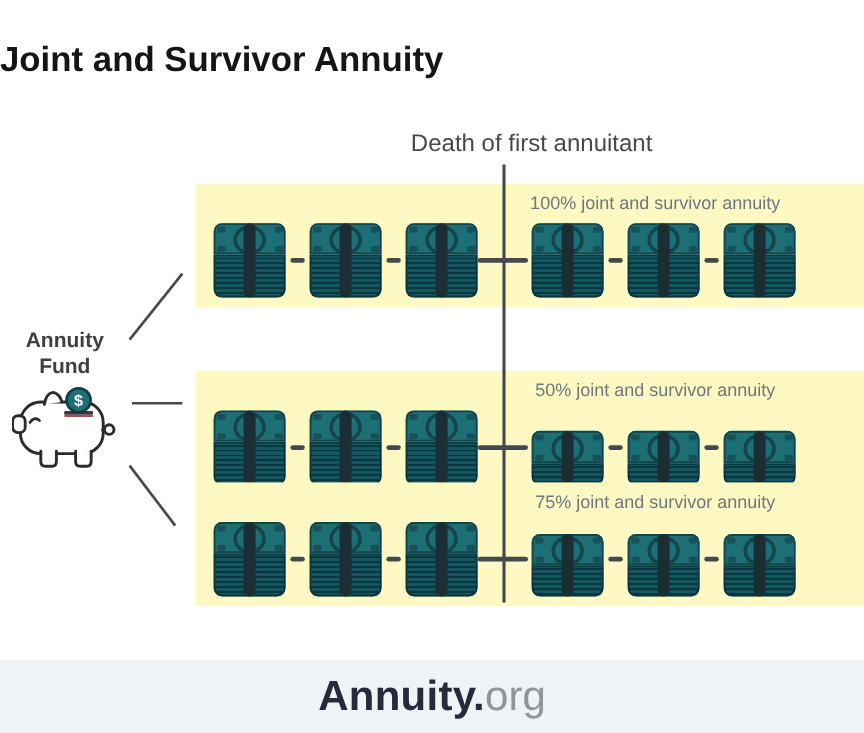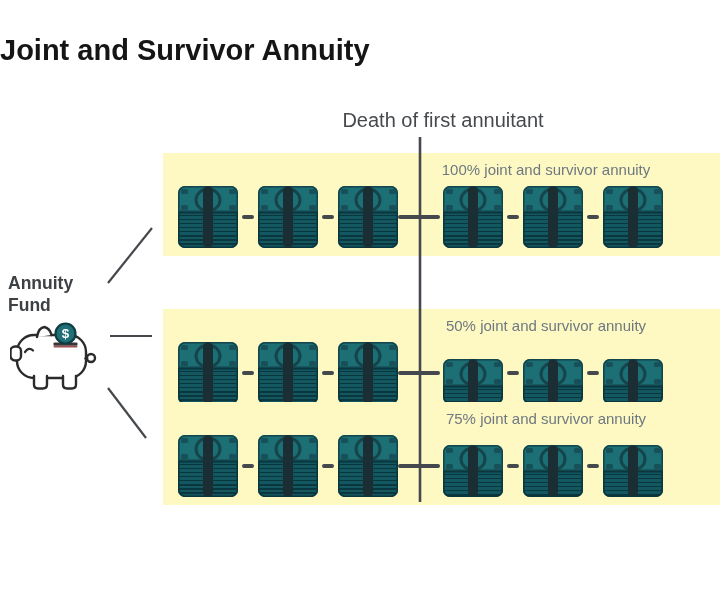--- a/index.html
+++ b/index.html
@@ -16,21 +16,21 @@
   .c{position:absolute;width:7px;height:5px;background:#175058;border-radius:1.5px;}
   .tl{left:2.5px;top:2.5px}.tr{right:2.5px;top:2.5px}.bl{left:2.5px;bottom:2.5px}.br{right:2.5px;bottom:2.5px}
   .pile{height:36px;background:repeating-linear-gradient(to bottom,#135761 0 2.6px,#0a373e 2.6px 4.1px);border-radius:0 0 7px 7px;box-shadow:inset 0 0 0 1.6px #0a373e;}
   .stack.half .face{height:27px;}
   .stack.half .pile{height:18px;}
   .stack.tq .pile{height:26px;}
   .strap{position:absolute;left:50%;top:0;bottom:0;width:10px;transform:translateX(-50%);background:#1a2e33;border-radius:5px;}
   .dash{position:absolute;width:12px;height:3.5px;background:#45494d;border-radius:2px;top:62px;}
   .d1{left:79px}.d2{left:159px}.d4{left:344px}.d5{left:424px}
   .dash.center{left:235px;width:42px;}
-  .fund-label{position:absolute;top:272px;left:8px;width:92px;text-align:left;font-size:17.5px;font-weight:700;color:#3d4144;line-height:22px;}
+  .fund-label{position:absolute;top:272px;left:8px;width:92px;text-align:center;font-size:17.5px;font-weight:700;color:#3d4144;line-height:22px;}
   .piggy{position:absolute;left:10px;top:320px;}
   .footer{position:absolute;left:0;top:550px;width:720px;height:61px;background:#f0f3f6;display:flex;align-items:center;justify-content:center;}
   .brand{font-size:35px;font-weight:700;color:#242c3c;letter-spacing:0.2px;}
   .suffix{font-size:35px;font-weight:400;color:#8e959b;}
 </style>
 </head>
 <body>
 
 <div class="canvas">
   <div class="title">Joint and Survivor Annuity</div>
@@ -285,13 +285,17 @@
     </g>
     <path d="M 15 32 Q 19 26.5 23 30.5" fill="none" stroke="#2b2b2b" stroke-width="2.2" stroke-linecap="round"></path>
     <rect x="43.5" y="22.5" width="24" height="3.2" rx="1" fill="#383838"></rect>
     <rect x="43.5" y="25.7" width="24" height="1.8" rx="0.9" fill="#a05050"></rect>
     <g>
       <circle cx="55.5" cy="13.5" r="10" fill="#1e6f76" stroke="#0f3d44" stroke-width="2.2"></circle>
       <text x="55.5" y="18.3" text-anchor="middle" font-family="Liberation Sans, sans-serif" font-size="13.5" font-weight="bold" fill="#ffffff">$</text>
     </g>
   </svg>
 
+  <div class="footer">
+    <span class="brand">Annuity.</span>
+      <span class="suffix">org</span>
+  </div>
 </div>
 
 </body></html>

